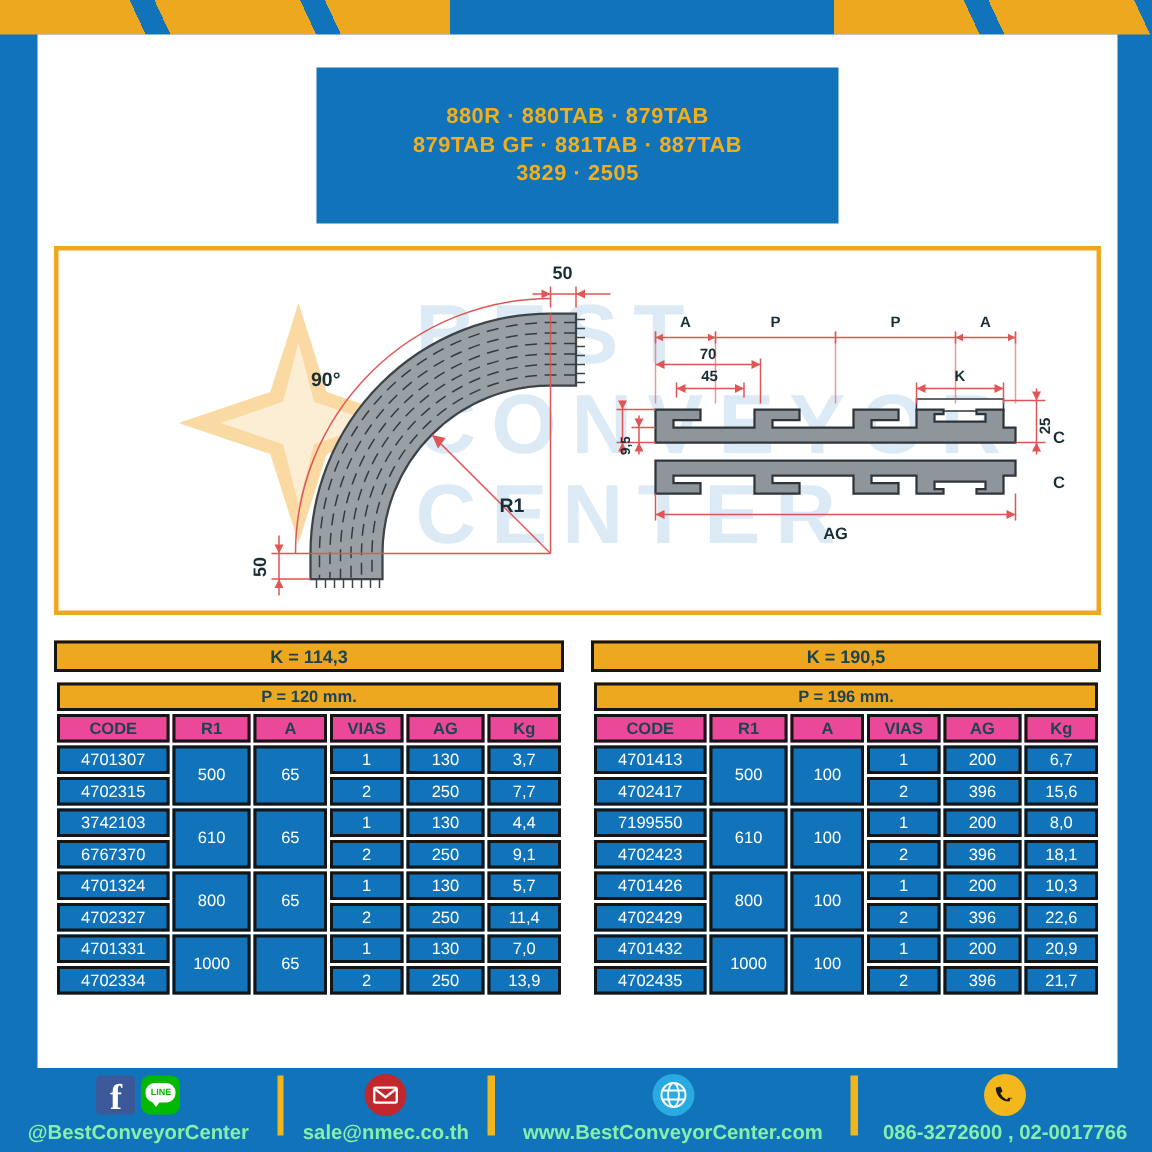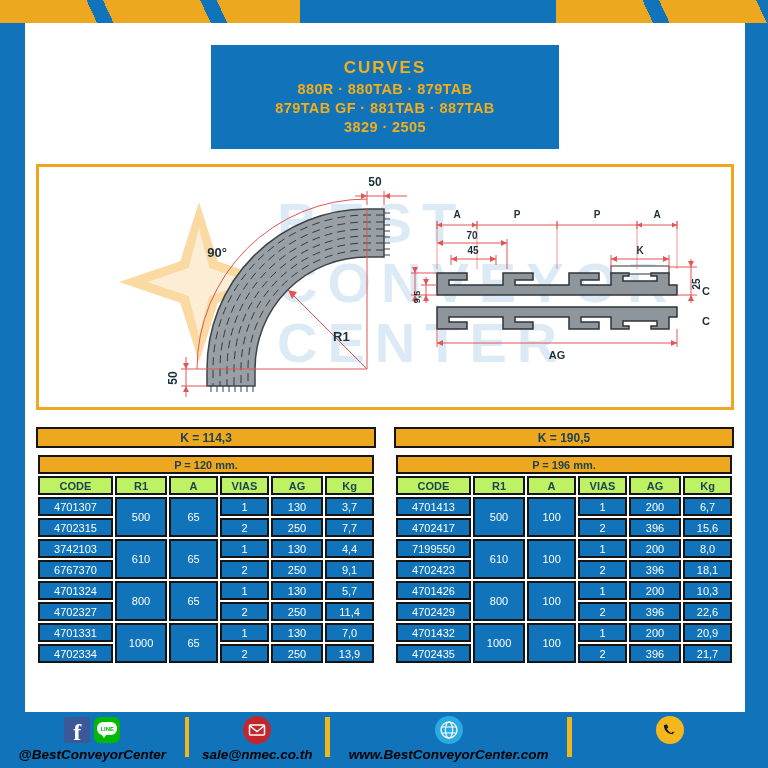--- a/index.html
+++ b/index.html
@@ -29,28 +29,28 @@
   .dimfill{fill:#E05555;}
   .lbl{fill:#1A2E38;font-weight:bold;font-family:"Liberation Sans",sans-serif;}
   
   .tables-row{position:absolute;left:11px;top:404px;width:698px;display:flex;justify-content:space-between;}
   .table-block{width:340px;}
   .k-bar{height:17px;background:#EEA81F;border:2px solid #151515;display:flex;align-items:center;
          justify-content:center;font-weight:bold;font-size:12px;color:#1D4350;margin-bottom:5px;}
   table.spec{width:100%;border-collapse:separate;border-spacing:2.5px;}
   table.spec td{border:2px solid #151515;text-align:center;font-size:11px;padding:1.5px 0;}
   .p-bar{background:#EEA81F;font-weight:bold;color:#1D4350;font-size:12px;}
-  .col-h{background:#bef264;font-weight:bold;color:#1D4350;font-size:11.5px;}
+  .col-h{background:#ec4899;font-weight:bold;color:#1D4350;font-size:11.5px;}
   .cell{background:#1173B9;color:#ffffff;}
   
   .footer{position:absolute;left:0;right:0;bottom:0;height:56px;background:#1173B9;display:flex;align-items:stretch;}
   .f-sec{display:flex;flex-direction:column;align-items:center;justify-content:flex-start;padding-top:4px;}
   .f-div{width:5px;height:40px;background:#F0B61C;margin-top:5px;}
   .f-icons{display:flex;gap:4px;align-items:center;height:28px;}
-  .f-label{color:#000000;font-weight:bold;font-size:13.5px;margin-top:3px;white-space:nowrap;font-style:italic;}
+  .f-label{color:#86efac;font-weight:bold;font-size:13.5px;margin-top:3px;white-space:nowrap;}
   .icon-fb{width:26px;height:26px;background:#3B5998;border-radius:3px;color:#fff;overflow:hidden;
            text-align:center;font-family:"Liberation Serif",serif;font-weight:bold;font-size:24px;line-height:31px;}
   .icon-line{width:26px;height:26px;background:#00B900;border-radius:6px;position:relative;}
   .line-bubble{position:absolute;left:3px;top:5px;width:20px;height:13px;background:#fff;border-radius:6px;
                display:flex;align-items:center;justify-content:center;font-size:6px;font-weight:bold;color:#00B900;letter-spacing:0;}
   .line-tail{position:absolute;left:7px;top:17px;width:0;height:0;border-left:3px solid transparent;
              border-right:3px solid transparent;border-top:4px solid #fff;}
   .icon-round{width:28px;height:28px;border-radius:50%;display:flex;align-items:center;justify-content:center;}
   .icon-mail{background:#C1272D;}
   .icon-globe{background:#29ABE2;}
@@ -60,21 +60,20 @@
 <body>
 
 <div class="page">
 
   <div class="hazard left"></div>
   <div class="hazard right"></div>
 
   <div class="card">
 
     <div class="title-block">
-      <div class="title-main">CURVES</div>
       <div class="title-line">880R · 880TAB · 879TAB</div>
       <div class="title-line">879TAB GF · 881TAB · 887TAB</div>
       <div class="title-line">3829 · 2505</div>
     </div>
 
     <div class="panel">
 
       <svg class="wm-star" width="160" height="160" viewBox="0 0 170 170">
         <polygon points="85,0 105,63 170,85 105,107 85,170 65,107 0,85 65,63" fill="#F4A824"></polygon>
         <polygon points="85,28 96,70 140,85 96,100 85,142 74,100 30,85 74,70" fill="#ffffff" opacity="0.55"></polygon>
@@ -384,15 +383,16 @@
       </div>
       <div class="f-label">www.BestConveyorCenter.com</div>
     </div>
     <div class="f-div"></div>
     <div class="f-sec" style="width:26%">
       <div class="icon-round icon-phone">
         <svg width="18" height="18" viewBox="0 0 20 20">
           <path d="M15.8 13.1l-2.5-1.1a.8.8 0 0 0-.9.2l-1.1 1.3a10 10 0 0 1-4.8-4.8l1.3-1.1a.8.8 0 0 0 .2-.9L6.9 4.2a.8.8 0 0 0-1-.4l-2.2.7a.8.8 0 0 0-.5.8c.3 5.2 4.3 9.2 9.5 9.5.4 0 .7-.2.8-.5l.7-2.2a.8.8 0 0 0-.4-1z" fill="#1a1a1a"></path>
         </svg>
       </div>
+      <div class="f-label">086-3272600 , 02-0017766</div>
     </div>
   </div>
 </div>
 
 </body></html>

